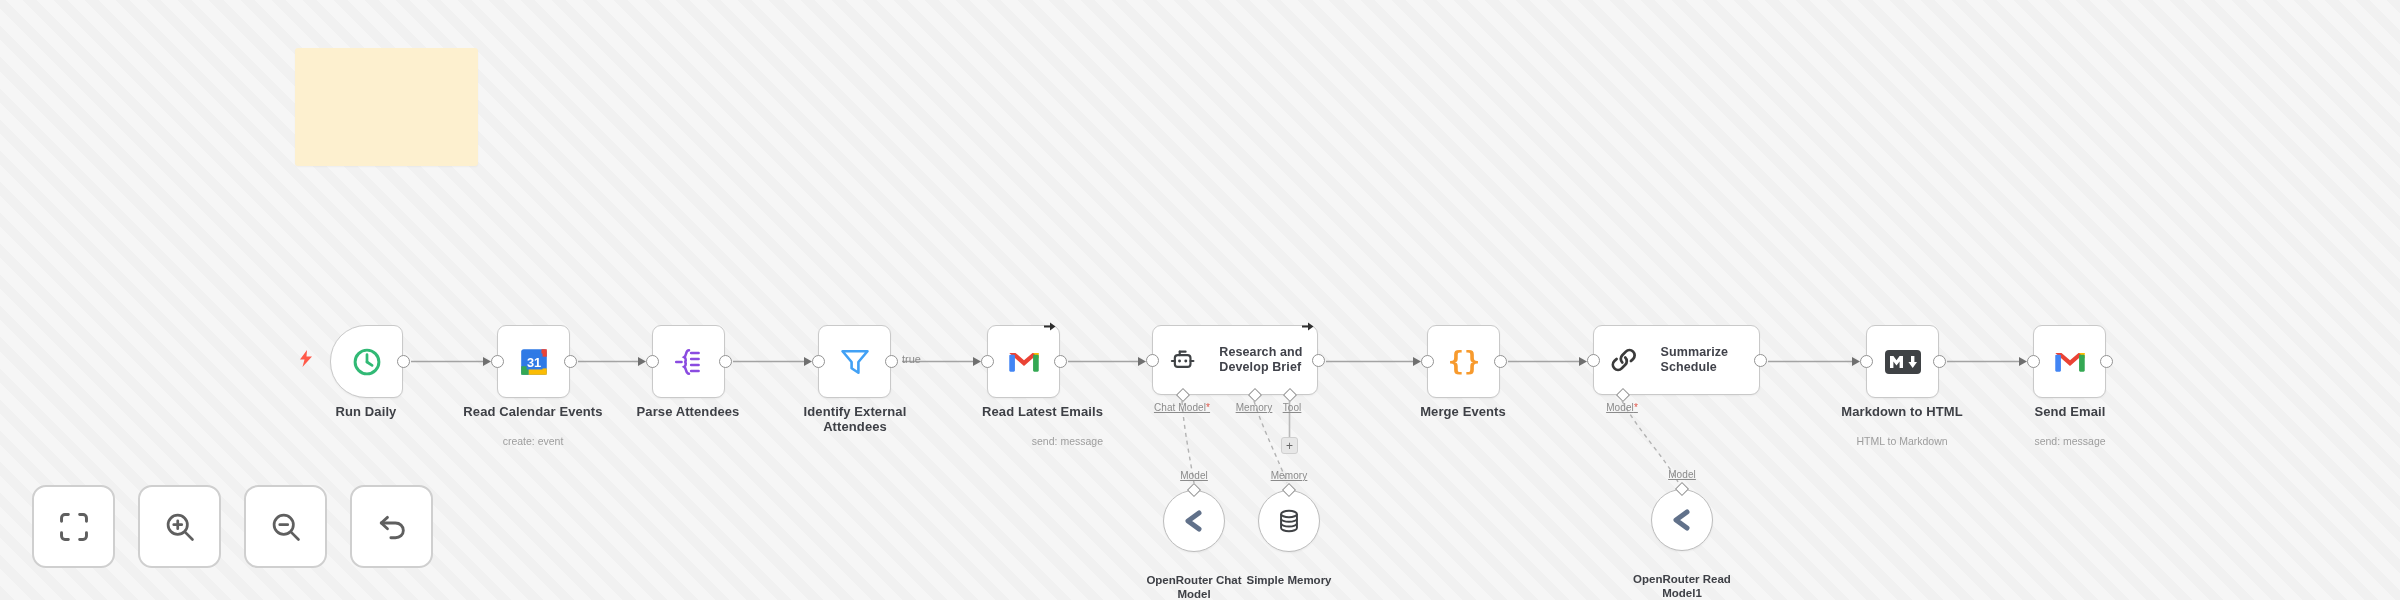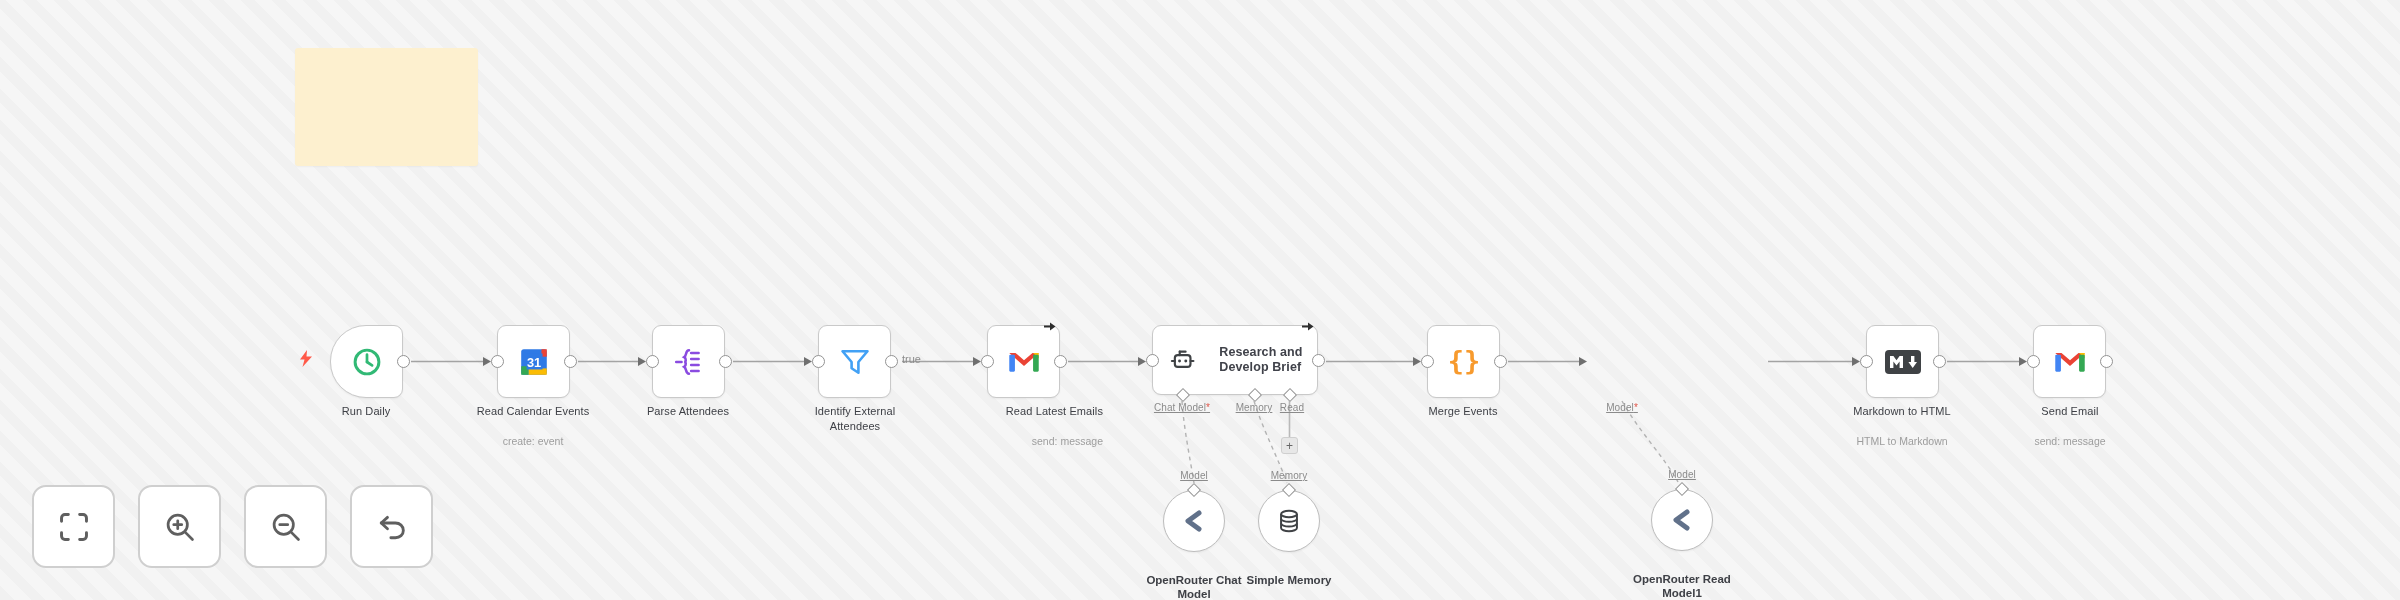--- a/index.html
+++ b/index.html
@@ -24,21 +24,21 @@
   }
   .node--trigger { border-radius:36px 9px 9px 36px; }
   .node--wide { width:166px; height:70px; justify-content:flex-start; padding-left:15px; gap:22px; }
 
   .node-title {
     font-size:12.5px; line-height:15px; color:#40424a; font-weight:600;
     letter-spacing:.1px;
   }
 
   .label-wrap { position:absolute; transform:translateX(-50%); text-align:center; }
-  .n-label { font-size:11px; line-height:15px; color:#3e4046; font-weight:400; letter-spacing:.1px; white-space:normal; }
+  .n-label { font-size:13px; line-height:15px; color:#3e4046; font-weight:700; letter-spacing:.1px; white-space:normal; }
   .n-sub { font-size:10.5px; color:#9d9d9d; margin-top:16px; }
 
   .port {
     position:absolute; width:13px; height:13px; border-radius:50%;
     background:#fff; border:1.7px solid #939393; top:50%; margin-top:-6.5px;
   }
   .port--in  { left:-7.5px; }
   .port--out { right:-7.5px; }
 
   .diamond {
@@ -223,34 +223,46 @@
     </svg>
     <div class="node-title" style="width:100px;">Research and Develop Brief</div>
     <div class="port port--in"></div>
     <div class="port port--out"></div>
     <div class="diamond" style="left:25px;"></div>
     <div class="diamond" style="left:97px;"></div>
     <div class="diamond" style="left:132px;"></div>
   </div>
   <div class="c-label" style="left:1182px; top:402px;"><span>Chat Model</span><span class="req">*</span></div>
   <div class="c-label" style="left:1254px; top:402px;"><span>Memory</span></div>
-  <div class="c-label" style="left:1292px; top:402px;"><span>Read</span></div>
+  <div class="c-label" style="left:1292px; top:402px;"><span>Tool</span></div>
   <div class="plus-btn">+</div>
 
   <div class="node" style="left:1427px; top:325px;">
     <svg width="38" height="34" viewBox="0 0 38 34">
       <text x="19" y="25" font-size="27" font-weight="bold" fill="#f79a2d" text-anchor="middle" font-family="DejaVu Sans Mono, monospace">{}</text>
     </svg>
     <div class="port port--in"></div>
     <div class="port port--out"></div>
   </div>
   <div class="label-wrap" style="left:1463px; top:404px; width:120px;">
     <div class="n-label">Merge Events</div>
   </div>
 
+  <div class="node node--wide" style="left:1593px; top:325px; width:167px; height:70px;">
+    <svg width="30" height="30" viewBox="0 0 30 30">
+      <g stroke="#3b3b3b" stroke-width="2.8" fill="none" stroke-linecap="round">
+        <path d="M13.5,17.5 a5.2,5.2 0 0 1 0,-7.4 l3.6,-3.6 a5.2,5.2 0 0 1 7.4,7.4 l-2.2,2.2"></path>
+        <path d="M16.5,12.5 a5.2,5.2 0 0 1 0,7.4 l-3.6,3.6 a5.2,5.2 0 0 1 -7.4,-7.4 l2.2,-2.2"></path>
+      </g>
+    </svg>
+    <div class="node-title" style="width:100px;">Summarize Schedule</div>
+    <div class="port port--in"></div>
+    <div class="port port--out"></div>
+    <div class="diamond" style="left:24px;"></div>
+  </div>
   <div class="c-label" style="left:1622px; top:402px;"><span>Model</span><span class="req">*</span></div>
 
   <div class="node" style="left:1866px; top:325px;">
     <svg width="38" height="26" viewBox="0 0 38 26">
       <rect x="1" y="1" width="36" height="24" rx="4" fill="#3f4245"></rect>
       <path d="M6,19 V7 h3.4 l3.1,4.2 L15.6,7 H19 v12 h-3.4 v-6.4 l-3.1,4 l-3.1,-4 V19 Z" fill="#ffffff"></path>
       <path d="M27,7 h3.4 v6 H33 l-4.3,6 l-4.3,-6 h2.6 Z" fill="#ffffff"></path>
     </svg>
     <div class="port port--in"></div>
     <div class="port port--out"></div>

